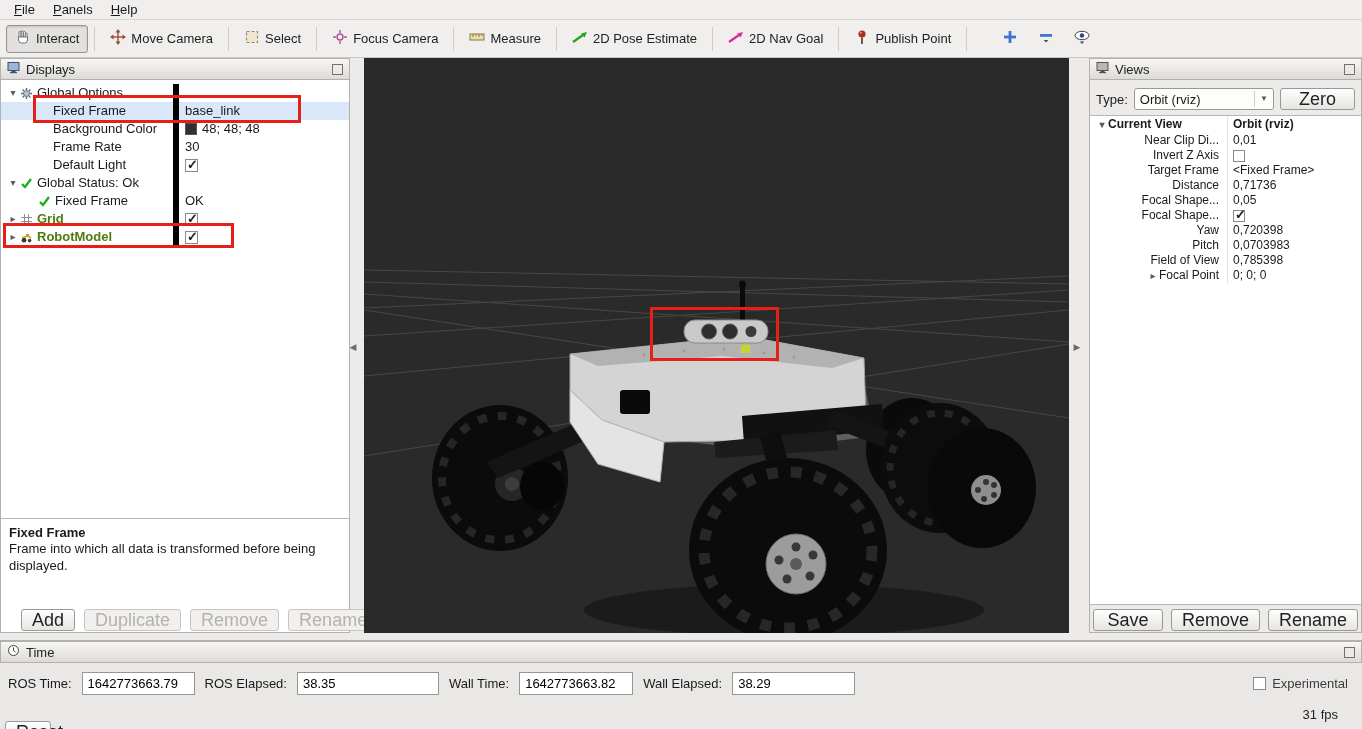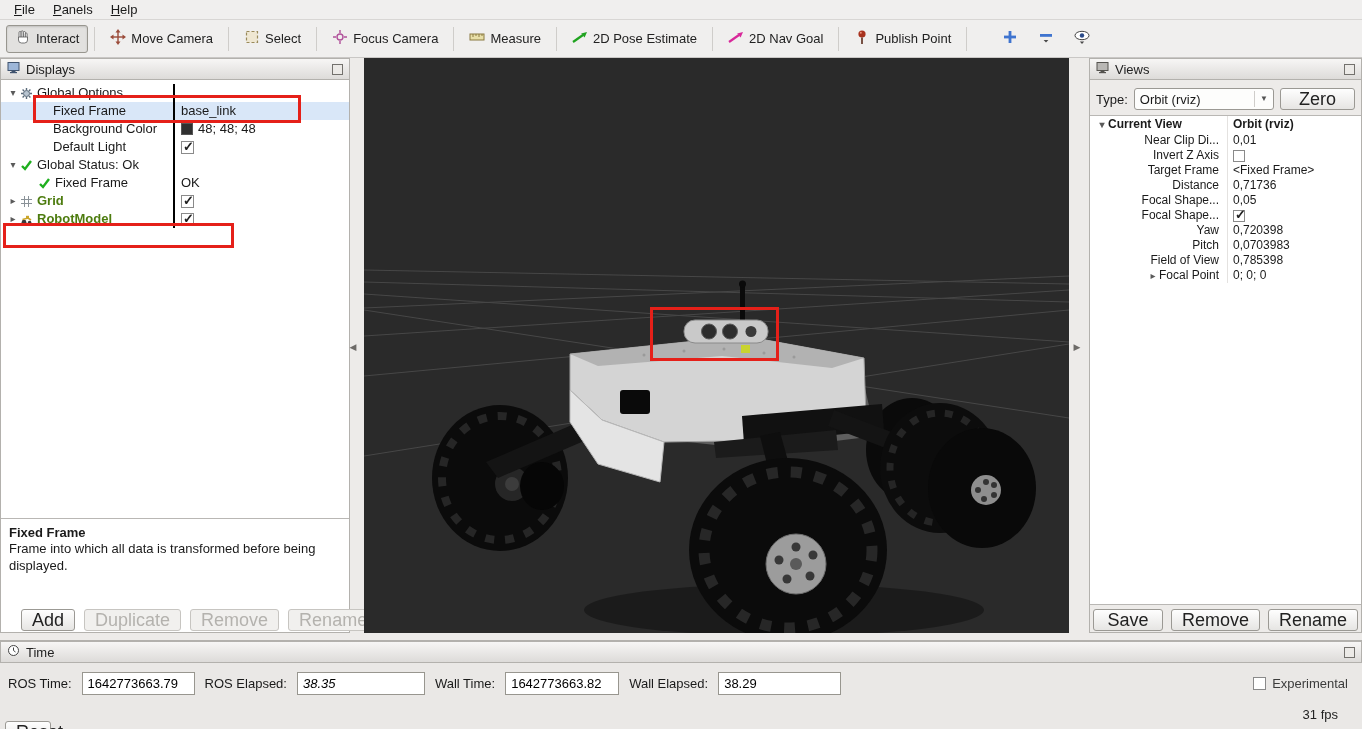--- a/index.html
+++ b/index.html
@@ -22,21 +22,21 @@
   
   .panel{position:absolute;background:#fff;border:1px solid #b3b1ad}
   .phead{position:absolute;left:-1px;top:-1px;right:-1px;height:22px;background:linear-gradient(#f7f6f5,#dddbd9);border:1px solid #b3b1ad;display:flex;align-items:center;gap:6px;padding:0 6px;font-size:13px;color:#222;z-index:3}
   .floatbox{margin-left:auto;width:11px;height:11px;border:1px solid #73716d;background:#eceae7}
 
   
   .tree{position:absolute;left:0;top:22px;right:0;height:437px;background:#fff;overflow:hidden}
   .trow{position:relative;display:flex;height:18px;line-height:18px;font-size:13px}
   .trow.sel{background:#d9e7f8}
   .tname{width:172px;display:flex;align-items:center;white-space:nowrap;overflow:hidden}
-  .tval{flex:1;border-left:2px solid #000000;padding-left:6px;display:flex;align-items:center;gap:5px;white-space:nowrap;overflow:hidden}
+  .tval{flex:1;border-left:6px solid #000000;padding-left:6px;display:flex;align-items:center;gap:5px;white-space:nowrap;overflow:hidden}
   .tw{display:inline-block;width:12px;text-align:center;color:#5a5a5a;font-size:10px;flex:none}
   .ticon{display:inline-flex;width:15px;justify-content:center;flex:none;margin-right:3px}
   .ind0{padding-left:6px}
   .ind1{padding-left:52px}
   .ind1i{padding-left:36px}
   .bname{font-weight:bold;color:#4d7c0f}
   .swatch{display:inline-block;width:12px;height:12px;background:#303030;border:1px solid #555;flex:none}
 
   .cb{width:13px;height:13px;background:#fff;border:1px solid #8a8a8a;position:relative;flex:none}
   .cb.checked::after{content:"\2713";position:absolute;left:1px;top:-4px;font-size:13px;font-weight:bold;color:#222}
@@ -220,20 +220,26 @@
       <div class="tname ind1">
           <span>Background Color</span>
         </div>
       <div class="tval">
           <span class="swatch"></span>
           <span>48; 48; 48</span>
         </div>
     </div>
     <div class="trow">
       <div class="tname ind1">
+          <span>Frame Rate</span>
+        </div>
+      <div class="tval">30</div>
+    </div>
+    <div class="trow">
+      <div class="tname ind1">
           <span>Default Light</span>
         </div>
       <div class="tval">
           <span class="cb checked"></span>
         </div>
     </div>
     <div class="trow">
       <div class="tname ind0">
           <span class="tw">▾</span>
           <span class="ticon">
@@ -477,21 +483,21 @@
           <circle cx="6.5" cy="6.5" r="5" fill="#fff" stroke="#444"></circle>
           <path d="M6.5 3.5 v3 l2 1.5" stroke="#444" fill="none"></path>
         </svg></span>
     <span>Time</span>
     <span class="floatbox"></span>
   </div>
   <div class="trow2">
     <span class="tlabel">ROS Time:</span>
     <input class="tin" style="width: 113px;" value="1642773663.79">
     <span class="tlabel">ROS Elapsed:</span>
-    <input class="tin" style="width: 128px; font-style: italic;" value="38.35">
+    <input class="tin" style="width: 142px;" value="38.35">
     <span class="tlabel">Wall Time:</span>
     <input class="tin" style="width: 114px;" value="1642773663.82">
     <span class="tlabel">Wall Elapsed:</span>
     <input class="tin" style="width: 123px;" value="38.29">
   </div>
   <div class="exp">
     <span class="cb"></span>
     <span>Experimental</span>
   </div>
   <button class="btn resetbtn">Reset</button>

